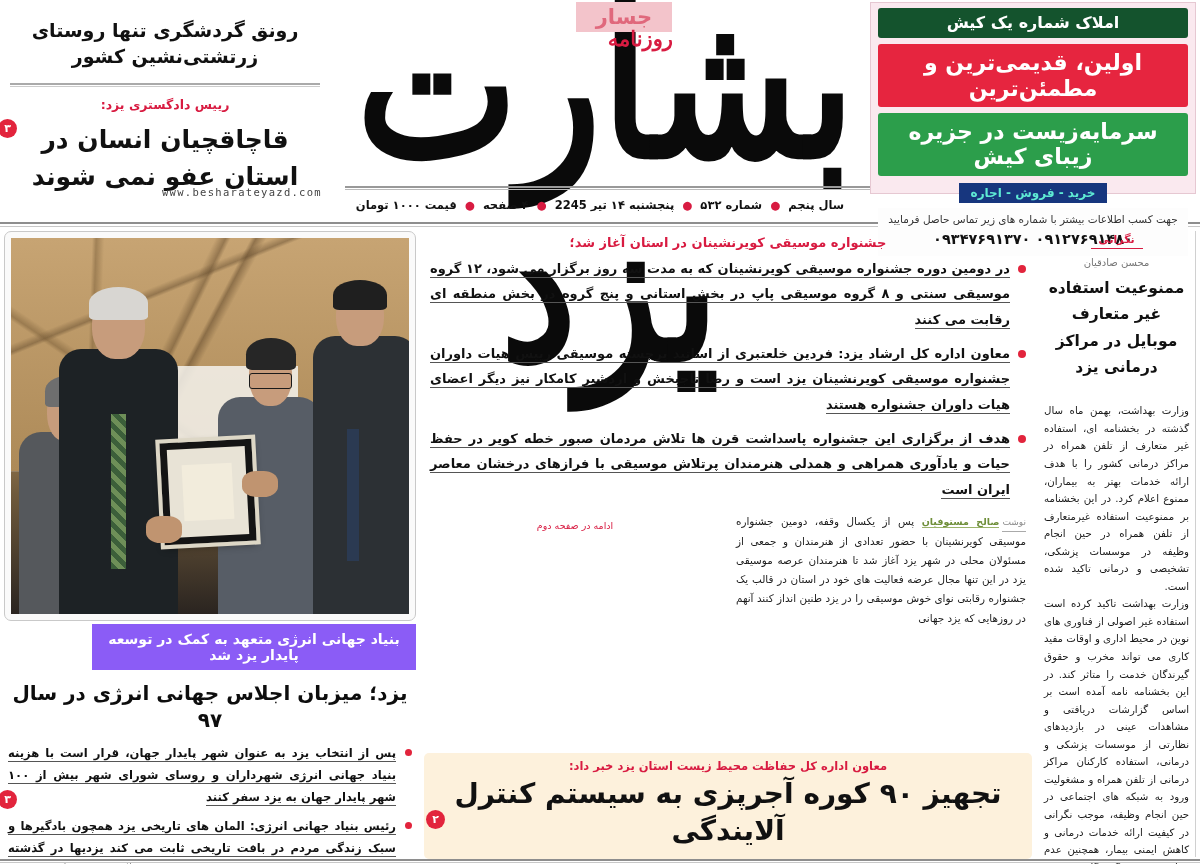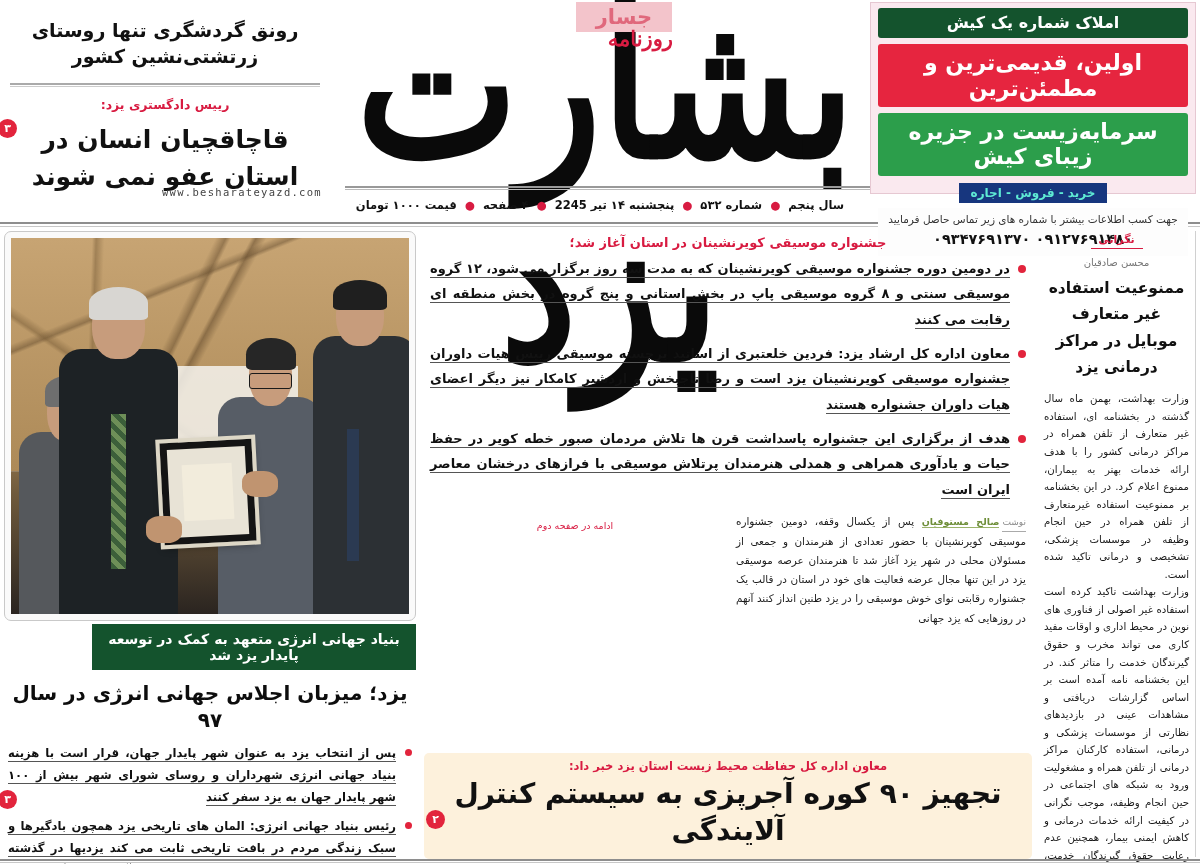--- a/index.html
+++ b/index.html
@@ -231,21 +231,21 @@
     color: #777;
     text-align: center;
     margin-bottom: 7px;
   }
   .ed-title {
     font-size: 15.5px;
     font-weight: bold;
     color: #111;
     text-align: center;
     line-height: 1.7;
-    margin-bottom: 10px;
+    margin-bottom: 22px;
   }
   .ed-body {
     font-size: 10.2px;
     color: #1a1a1a;
     line-height: 1.72;
     text-align: justify;
   }
 
   
   .lead {
@@ -430,21 +430,21 @@
     position: absolute; inset: 18%;
     background: #f2ecdc;
   }
   .hand {
     position: absolute; width: 9%; height: 7%;
     background: #c09470; border-radius: 40%;
   }
 
   .redbar {
     width: 324px;
-    background: #14532d;
+    background: #8b5cf6;
     color: #fff;
     font-size: 14px;
     font-weight: bold;
     text-align: center;
     padding: 7px 6px;
     margin-top: 3px;
   }
   .left-head {
     font-size: 20px;
     font-weight: bold;

